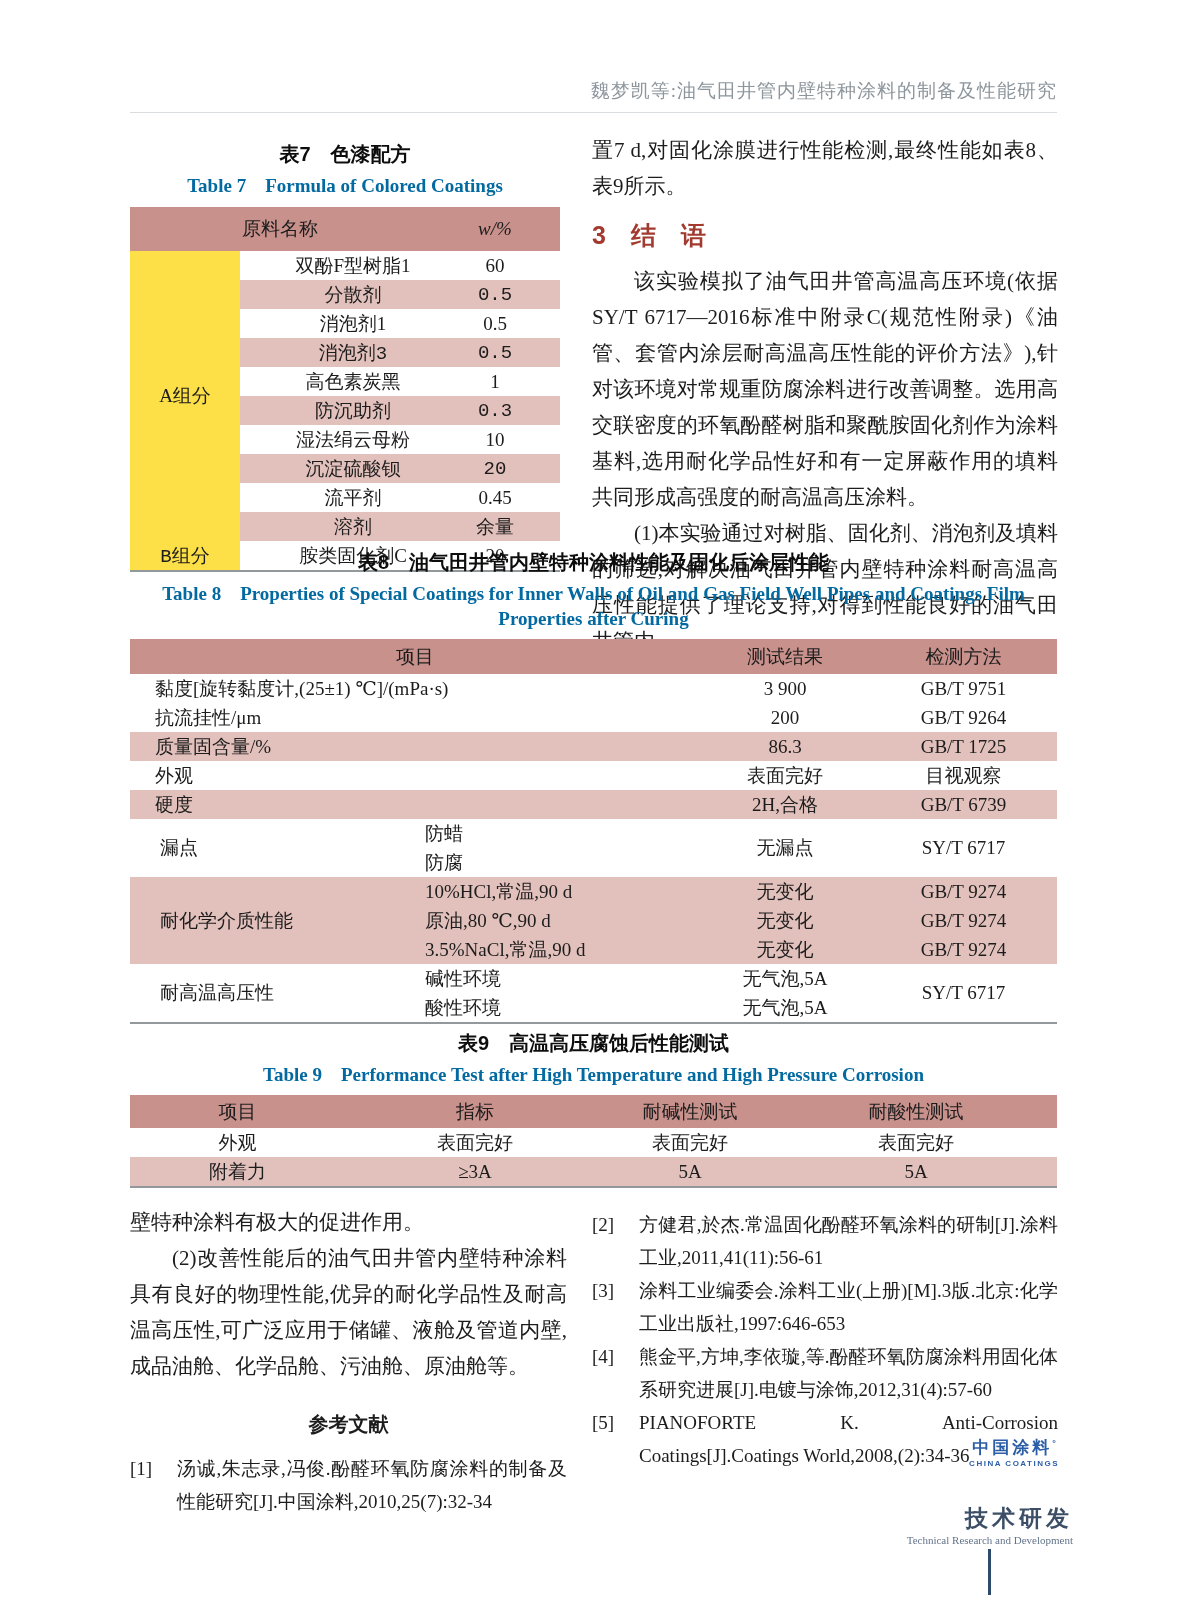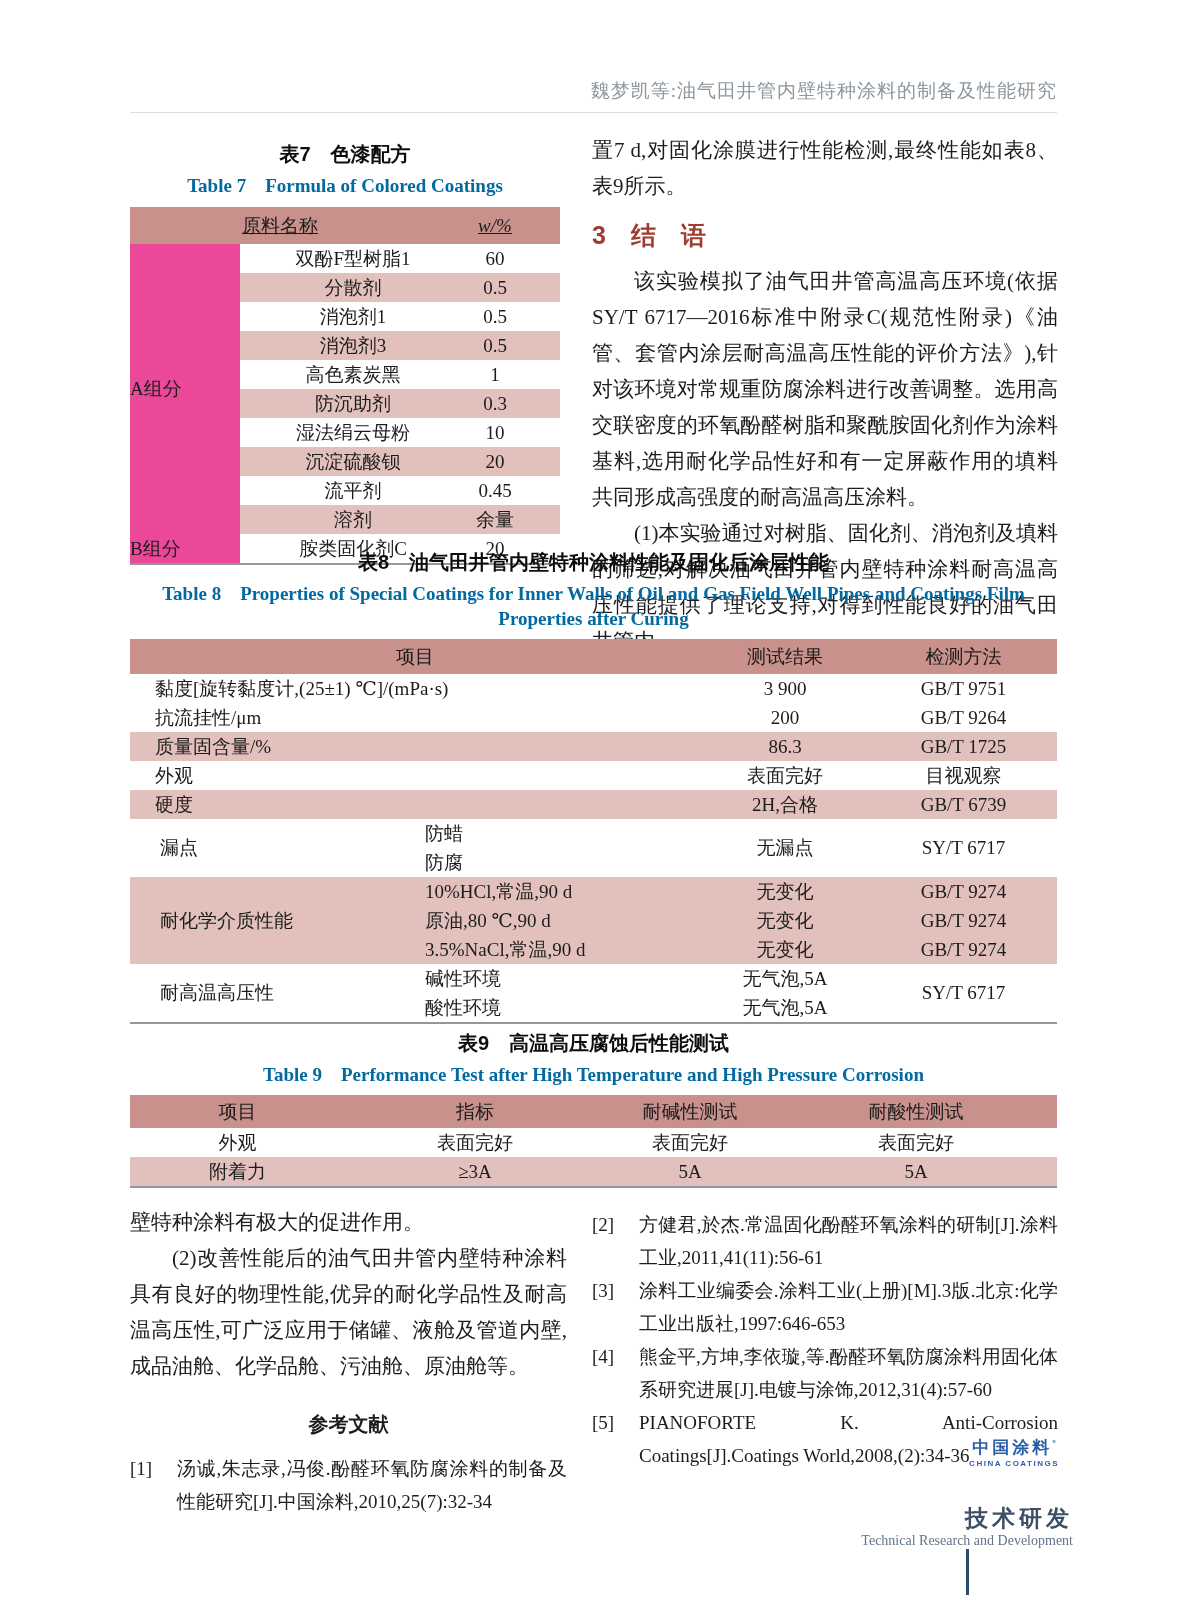--- a/index.html
+++ b/index.html
@@ -24,29 +24,29 @@
     font-family:"Liberation Sans","DejaVu Sans",sans-serif;
   }
   .tbl-title-en {
     text-align:center; font-weight:bold; font-size:19px; color:#0369a1;
     margin-top:5px; line-height:25px;
   }
   table { border-collapse:collapse; table-layout:fixed; }
   td { padding:0; vertical-align:middle; }
   .hdr td { background:#c8918c; text-align:center; }
   .pk td { background:#e2c1bc; }
-  td.pkcell { background:#e2c1bc; }
+  td.pkcell { background:#e2c1bc;font-family:Liberation Mono, monospace; }
   
   .t7-block { position:absolute; left:130px; top:133px; width:430px; }
   .t7 { width:430px; margin-top:9px; font-size:19px; border-bottom:2px solid #93989b; }
   .t7 td { height:29px; }
-  .t7 .hdr td { height:37px;text-decoration:underline; }
+  .t7 .hdr td { height:44px; }
   .t7 .name { text-align:center; padding-left:36px; }
   .t7 .val { text-align:center; }
-  .t7 .grp { background:#ec4899; }
+  .t7 .grp { text-align:center; background:#fde047; }
   .t7 .ital { font-style:italic; }
   
   .right-top {
     position:absolute; left:592px; top:124px; width:466px;
     font-size:21px; line-height:36px; text-align:justify;
   }
   .right-top p { margin:0; }
   .indent { text-indent:2em; }
   .sec-head {
     font-family:"Liberation Sans","DejaVu Sans",sans-serif;
@@ -93,21 +93,21 @@
   .logo-cn { font-size:17px; font-weight:bold; letter-spacing:3px; line-height:18px; }
   .logo-mark { font-size:9px; vertical-align:super; letter-spacing:0; }
   .logo-en { font-size:8px; font-weight:bold; letter-spacing:1.5px; margin-top:2px; }
   
   .footer { position:absolute; top:1497px; right:105px; display:flex; align-items:center;flex-direction:column; }
   .footer-left { text-align:right; margin-right:9px; }
   .footer-cn {
     font-family:"Liberation Sans","DejaVu Sans",sans-serif;
     font-weight:bold; font-size:23px; color:#3c4f66; letter-spacing:4px; line-height:27px;
   }
-  .footer-en { font-size:14px; color:#63748a; line-height:17px; }
+  .footer-en { font-size:11px; color:#63748a; line-height:17px; }
   .footer-bar { width:3px; height:46px; background:#2e4a6b; margin-right:9px; }
   .footer-num { font-size:31px; color:#ec4899; line-height:46px; }
 </style>
 </head>
 <body>
 
 <div class="page">
 
   <div class="running-head">魏梦凯等:油气田井管内壁特种涂料的制备及性能研究</div>
   <div class="head-rule"></div>

